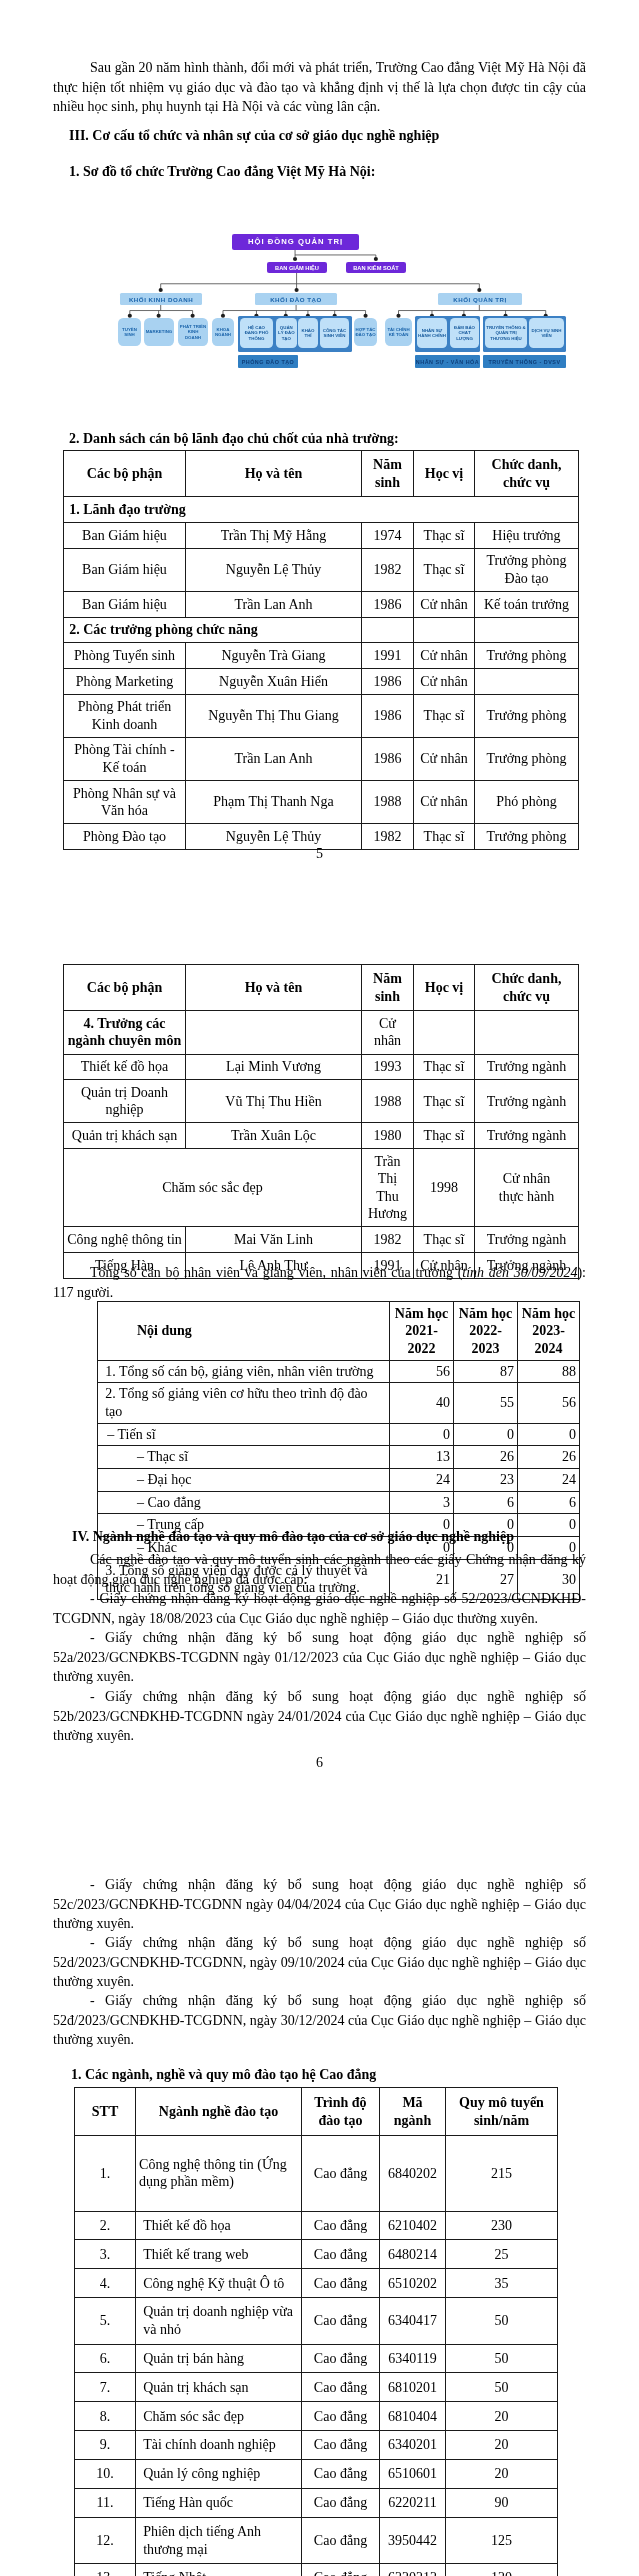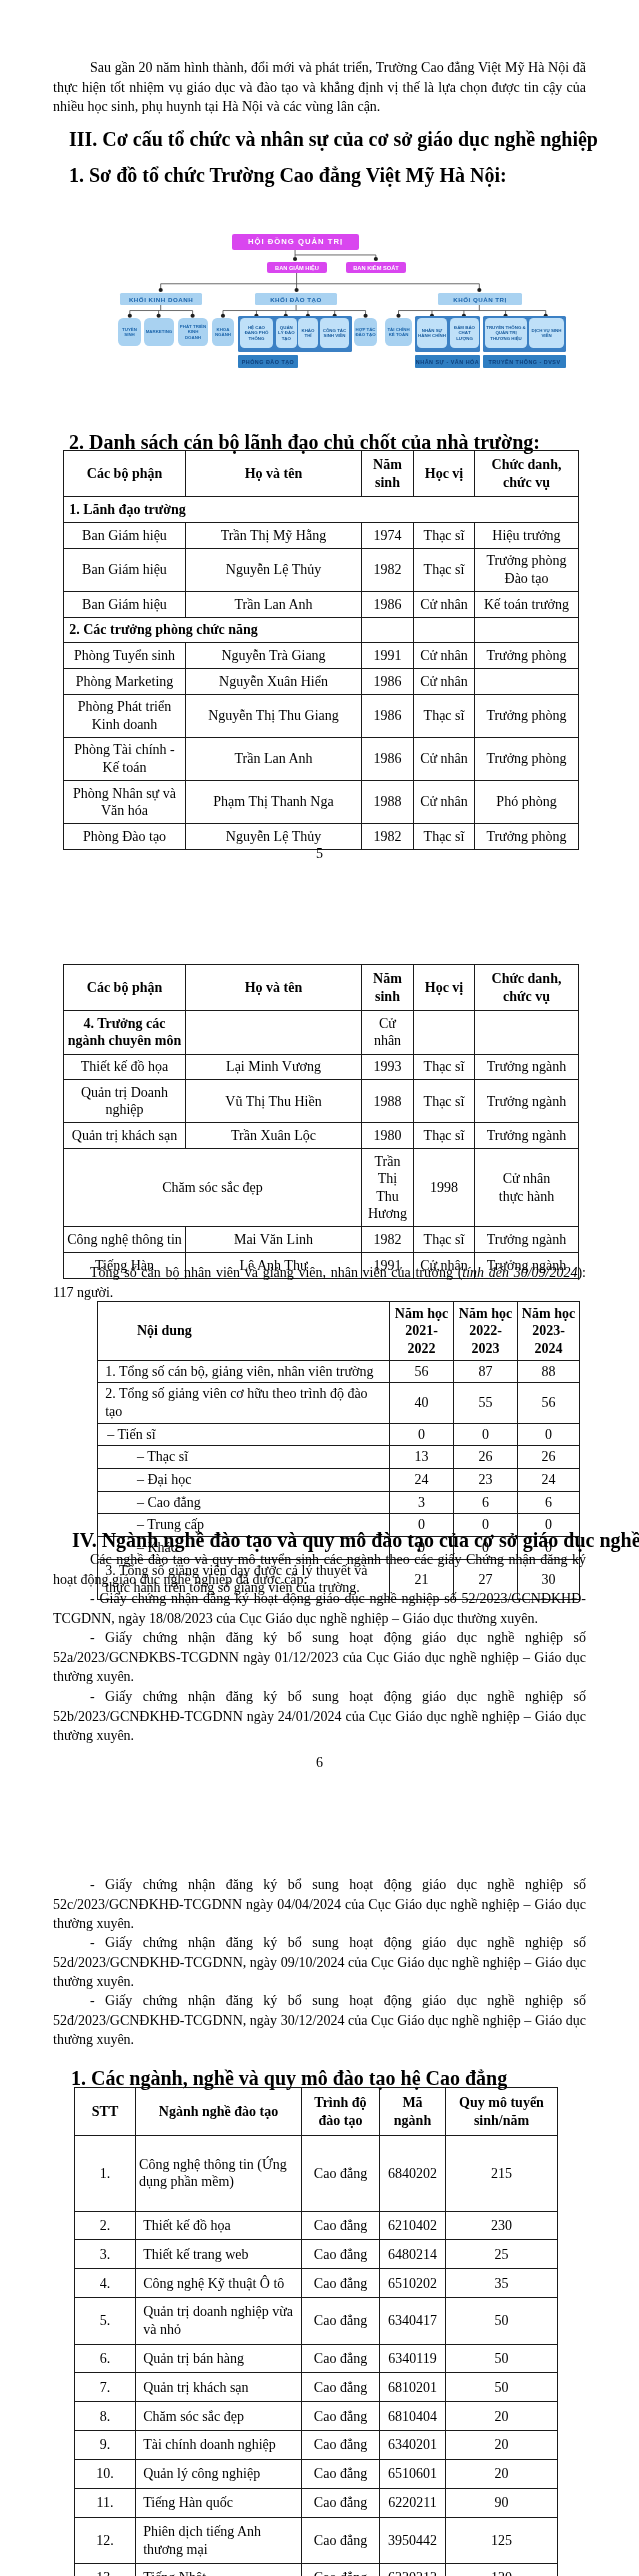--- a/index.html
+++ b/index.html
@@ -1,43 +1,43 @@
 <!DOCTYPE html>
 <html lang="vi" style="font-size:8.2px"><head>
 <meta charset="utf-8">
 <style>
   html,body{margin:0;padding:0;background:#ffffff;}
   #doc{position:relative;width:639px;height:3616px;background:#fff;overflow:hidden;
        font-family:"Liberation Serif","DejaVu Serif",serif;color:#000;}
   .blk{position:absolute;}
   .para{width:533px;font-size:14px;line-height:19.6px;text-align:justify;text-indent:37px;}
-  .hd{font-size:20px;font-weight:bold;white-space:nowrap;}
+  .hd{font-size:14px;font-weight:bold;white-space:nowrap;}
   .pgnum{left:0;width:639px;text-align:center;font-size:14px;}
   
   table.tbl{border-collapse:collapse;table-layout:fixed;width:100%;}
   .tbl td,.tbl th{border:1px solid #1a1a1a;font-size:14px;line-height:17.5px;
       text-align:center;vertical-align:middle;white-space:pre-line;word-wrap:break-word;
       font-weight:normal;padding:3.6px 3.1px;}
   .tbl th{font-weight:bold;}
   .tbl .left{text-align:left;padding-left:7.2px;}
   .tbl .bold{font-weight:bold;margin-top:12px;}
   .tbl .sec{font-weight:bold;text-align:left;padding-left:5.2px;}
   .tbl .ind1{padding-left:9.3px;}
   .tbl .ind2{padding-left:39px;}
   .tbl1 th{padding:5.2px 3.1px;}
-  .tbl3 td{padding:2.1px 3.1px;}
+  .tbl3 td{padding:2.1px 3.1px;text-align:right;}
   .tbl3 th{padding:2.6px 2.1px;}
   .tbl4 td{padding:5.2px 3.1px;}
   .tbl4 tr.tall td{padding:19.6px 3.1px;}
   .tbl4 th{padding:6.2px 2.1px;}
   
   #orgchart{left:0;top:222px;width:639px;height:157px;font-family:"Liberation Sans","DejaVu Sans",sans-serif;}
   .node{position:absolute;display:flex;align-items:center;justify-content:center;
         text-align:center;font-weight:bold;box-sizing:border-box;}
-  .nred{background:#d946ef;color:#ffffff;border-radius:2.1px;}
+  .nred{background:#6d28d9;color:#ffffff;border-radius:2.1px;}
   .nblue{background:#a9d2f1;color:#1b64ab;border-radius:1.5px;}
   .nchild{background:#a9d2f1;color:#1b64ab;border-radius:5.2px;font-size:4.4px;line-height:1.2;padding:1px;}
   .ncont{position:absolute;background:#3b80c4;border-radius:1.5px;}
   .ninner{background:#bfe0f8;color:#16599c;border-radius:4.6px;font-size:4.4px;line-height:1.2;padding:1px;}
   .nbar{background:#2f7ec2;color:#0d3e79;border-radius:1px;font-size:5.4px;letter-spacing:0.5px;}
   #chart-svg{position:absolute;left:0;top:0;}
 </style>
 </head>
 <body>
 

